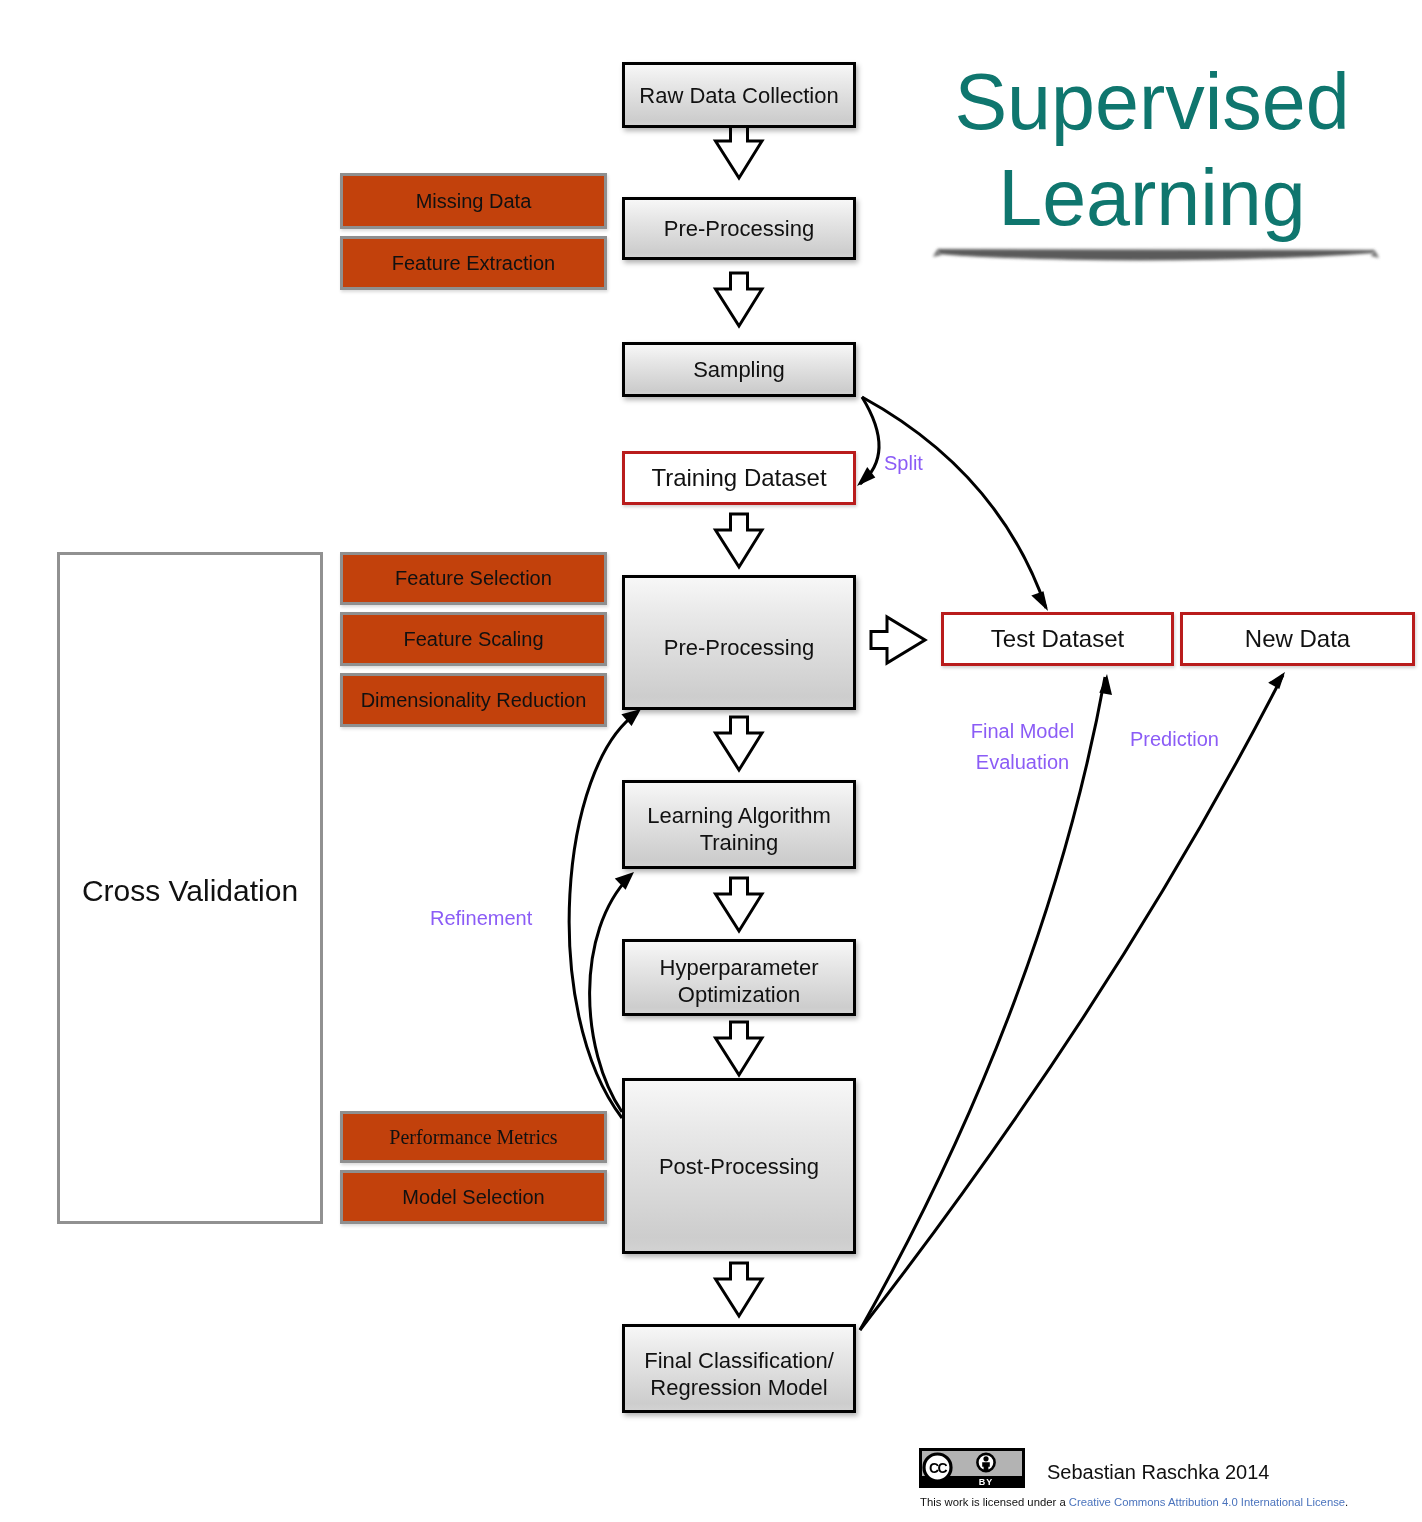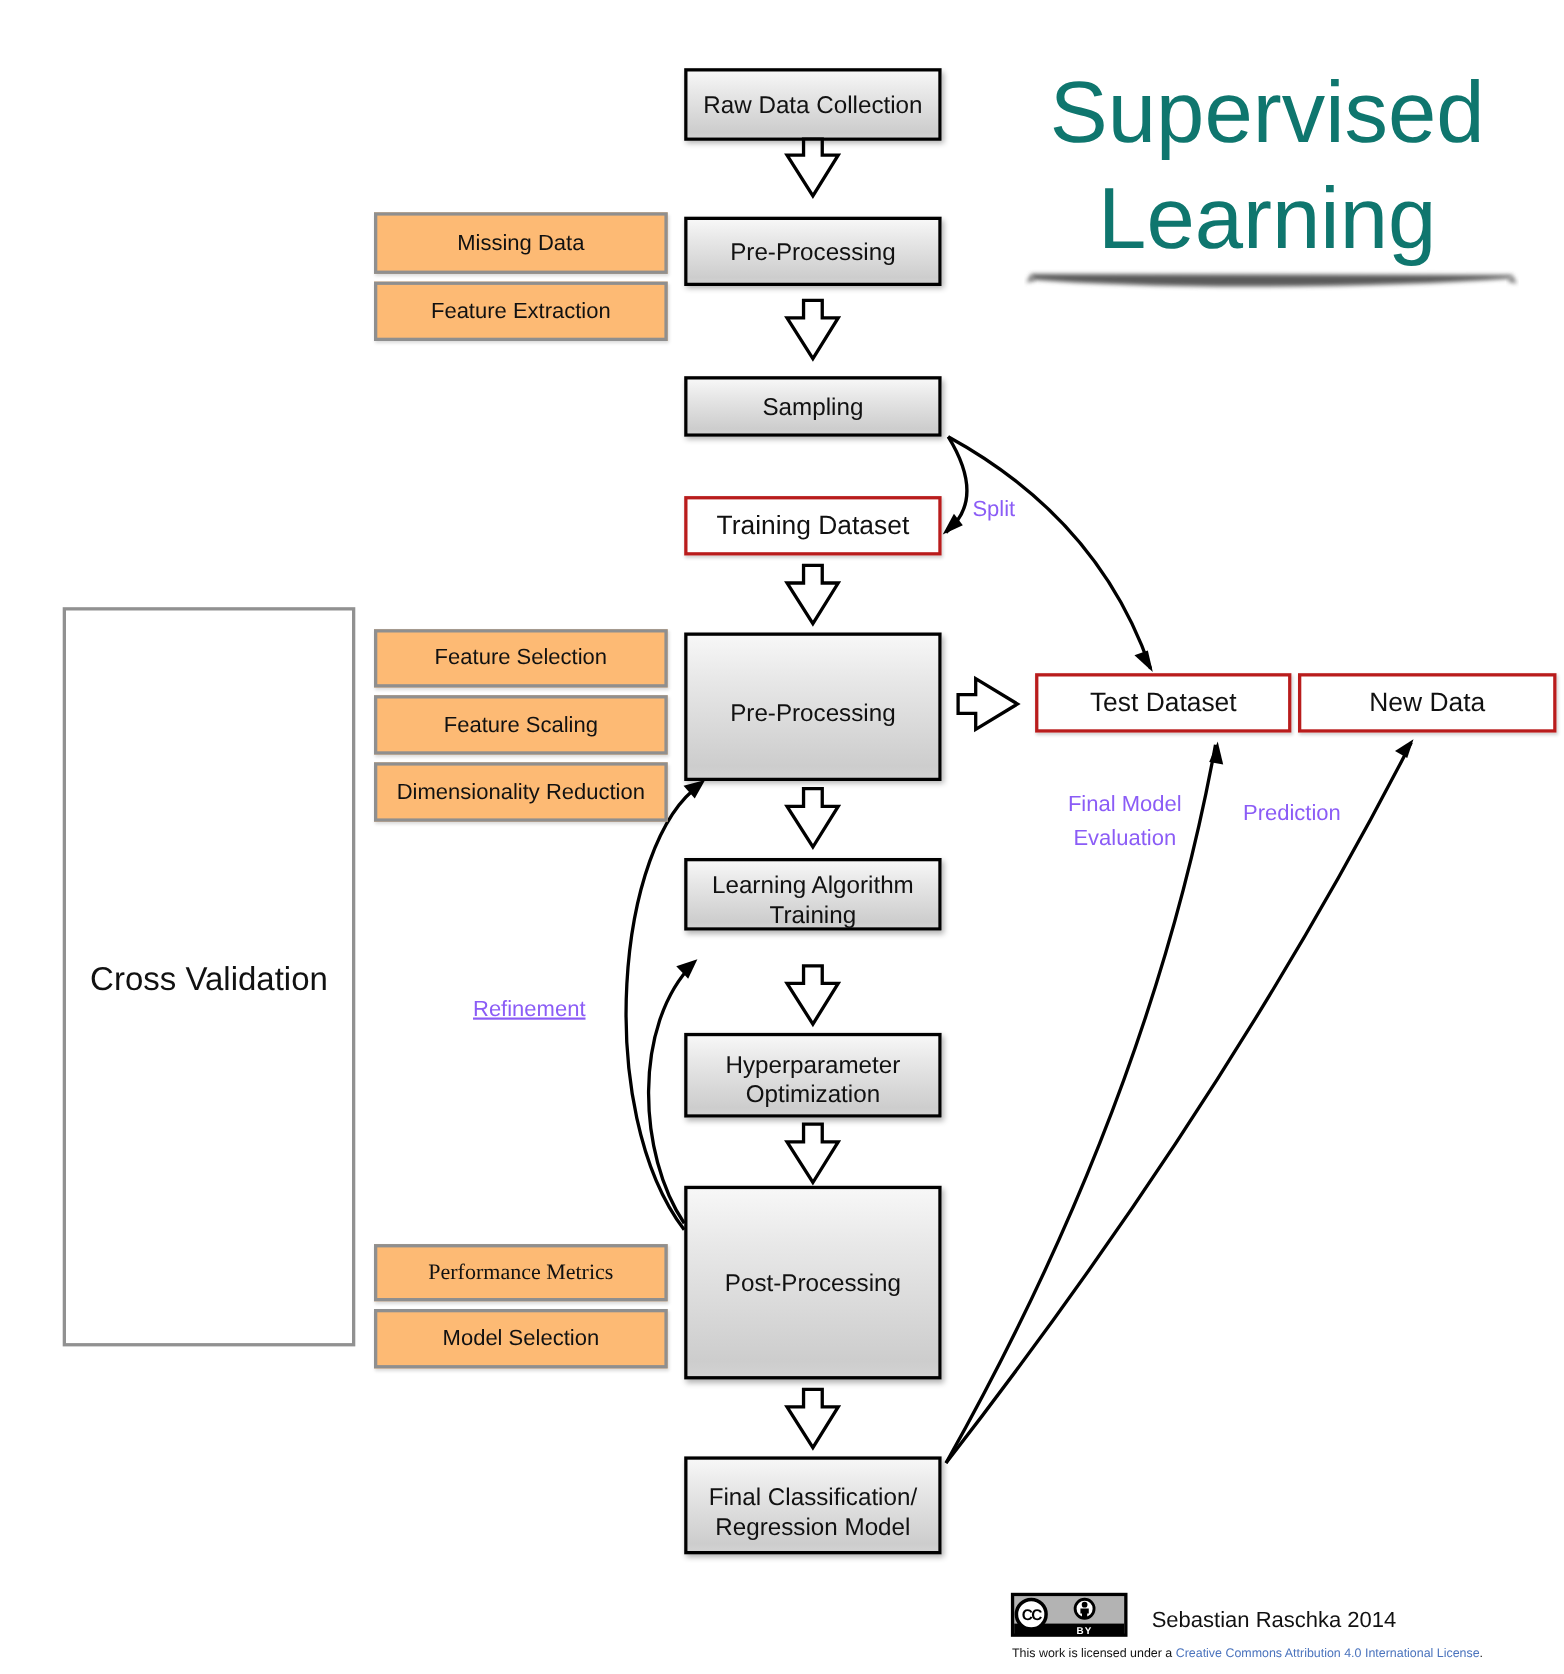--- a/index.html
+++ b/index.html
@@ -6,22 +6,22 @@
 body{width:1422px;height:1522px;position:relative;background:#fff;
   font-family:"Liberation Sans",sans-serif;color:#111;overflow:hidden;}
 .box{position:absolute;display:flex;align-items:center;justify-content:center;
   text-align:center;box-sizing:border-box;}
 .gbox{border:3px solid #000;
   background:linear-gradient(180deg,#f7f7f7 0%,#e8e8e8 30%,#cdcdcd 92%,#d2d2d2 100%);
   box-shadow:2px 3px 5px rgba(0,0,0,0.30);
   font-size:22px;line-height:27px;}
 .wbox{border:3px solid #b91c1c;background:#fff;font-size:24px;
   box-shadow:1px 2px 3px rgba(0,0,0,0.18);}
-.sbox{border:3px solid #8f8f8f;background:#fdba74;font-size:20px;
-  box-shadow:1px 2px 3px rgba(0,0,0,0.15);margin-top:20px;}
+.sbox{border:3px solid #8f8f8f;background:#c2410c;font-size:20px;
+  box-shadow:1px 2px 3px rgba(0,0,0,0.15);}
 .lbl{position:absolute;font-size:20px;color:#8b5cf6;white-space:nowrap;}
 svg{position:absolute;left:0;top:0;}
 .paper{position:absolute;left:935px;top:49px;width:442px;height:200px;background:#fff;}
 .paper .t{position:absolute;width:100%;text-align:center;font-size:79px;line-height:96px;
   top:5px;left:-4px;color:#0f766e;}
 </style>
 </head>
 <body>
 
 <div class="paper">
@@ -63,40 +63,40 @@
   <path d="M1107,674 L1099.3,692.7 L1112.0,695.0 z"></path>
   <path d="M1285,672 L1268.2,682.8 L1279.3,689.0 z"></path>
 </g>
 </svg>
 
 <div class="box gbox" style="left:622px;top:62px;width:234px;height:66px;">Raw Data Collection</div>
 <div class="box gbox" style="left:622px;top:197px;width:234px;height:63px;">Pre-Processing</div>
 <div class="box gbox" style="left:622px;top:342px;width:234px;height:55px;">Sampling</div>
 <div class="box wbox" style="left:622px;top:451px;width:234px;height:54px;">Training Dataset</div>
 <div class="box gbox" style="left:622px;top:575px;width:234px;height:135px;padding-top:9px;">Pre-Processing</div>
-<div class="box gbox" style="left:622px;top:780px;width:234px;height:66px;padding-top:9px;">Learning Algorithm<br>Training</div>
+<div class="box gbox" style="left:622px;top:780px;width:234px;height:89px;padding-top:9px;">Learning Algorithm<br>Training</div>
 <div class="box gbox" style="left:622px;top:939px;width:234px;height:77px;padding-top:6px;">Hyperparameter<br>Optimization</div>
 <div class="box gbox" style="left:622px;top:1078px;width:234px;height:176px;">Post-Processing</div>
 <div class="box gbox" style="left:622px;top:1324px;width:234px;height:89px;padding-top:11px;">Final Classification/<br>Regression Model</div>
 
 <div class="box wbox" style="left:941px;top:612px;width:233px;height:54px;">Test Dataset</div>
 <div class="box wbox" style="left:1180px;top:612px;width:235px;height:54px;">New Data</div>
 
 <div class="box sbox" style="left:340px;top:173px;width:267px;height:56px;">Missing Data</div>
 <div class="box sbox" style="left:340px;top:236px;width:267px;height:54px;">Feature Extraction</div>
 <div class="box sbox" style="left:340px;top:552px;width:267px;height:53px;">Feature Selection</div>
 <div class="box sbox" style="left:340px;top:612px;width:267px;height:54px;">Feature Scaling</div>
 <div class="box sbox" style="left:340px;top:673px;width:267px;height:54px;">Dimensionality Reduction</div>
 <div class="box sbox" style="left:340px;top:1111px;width:267px;height:52px;font-family:Liberation Serif, serif;">Performance Metrics</div>
 <div class="box sbox" style="left:340px;top:1170px;width:267px;height:54px;">Model Selection</div>
 
 <div class="box" style="left:57px;top:552px;width:266px;height:672px;border:3px solid #919191;background:#fff;font-size:30px;padding-top:6px;">Cross Validation</div>
 
 <div class="lbl" style="left:884px;top:452px;">Split</div>
-<div class="lbl" style="left:430px;top:907px;text-decoration:underline;">Refinement</div>
+<div class="lbl" style="left:430px;top:907px;">Refinement</div>
 <div class="lbl" style="left:953px;top:716px;width:139px;text-align:center;line-height:31px;">Final Model<br>Evaluation</div>
 <div class="lbl" style="left:1130px;top:728px;">Prediction</div>
 
 <svg width="1422" height="1522" viewBox="0 0 1422 1522" style="left:0;top:0;">
 <g transform="translate(919,1448)">
   <rect x="1.5" y="1.5" width="103" height="37" fill="#b3b3b3" stroke="#000" stroke-width="3"></rect>
   <rect x="3" y="28" width="100" height="10.5" fill="#000"></rect>
   <circle cx="18.5" cy="19.5" r="13.5" fill="#fff" stroke="#000" stroke-width="3.2"></circle>
   <text x="18.5" y="24.5" font-size="14" font-weight="bold" text-anchor="middle" letter-spacing="-1.5">CC</text>
   <circle cx="67" cy="14.5" r="8.6" fill="#fff" stroke="#000" stroke-width="2.6"></circle>

